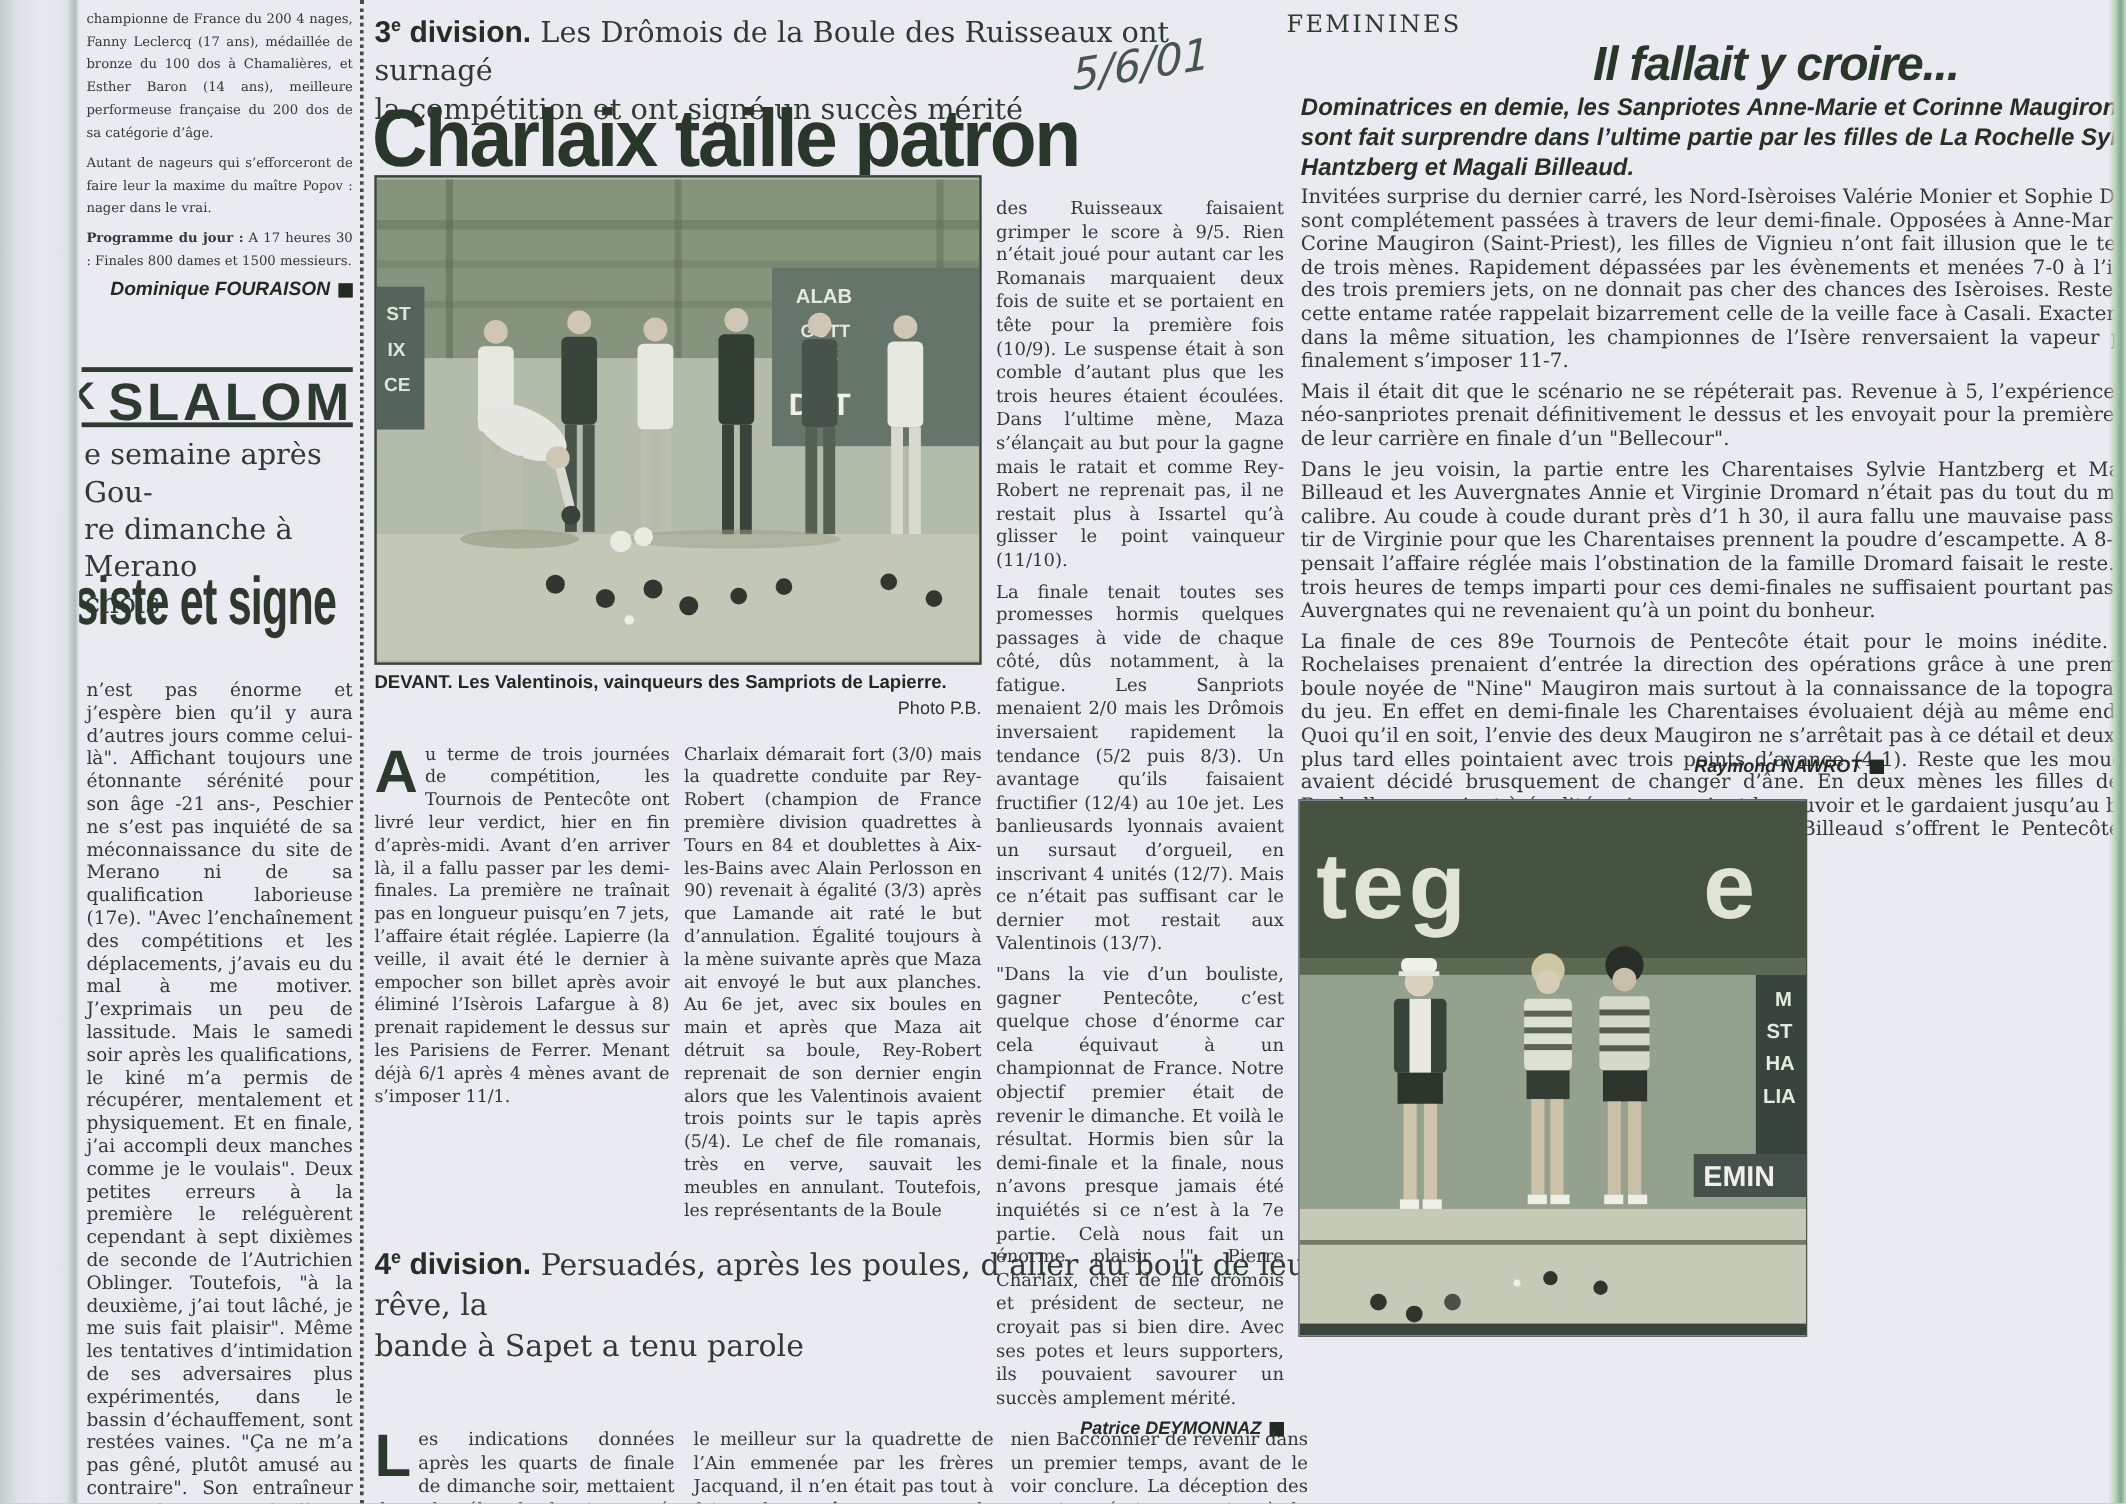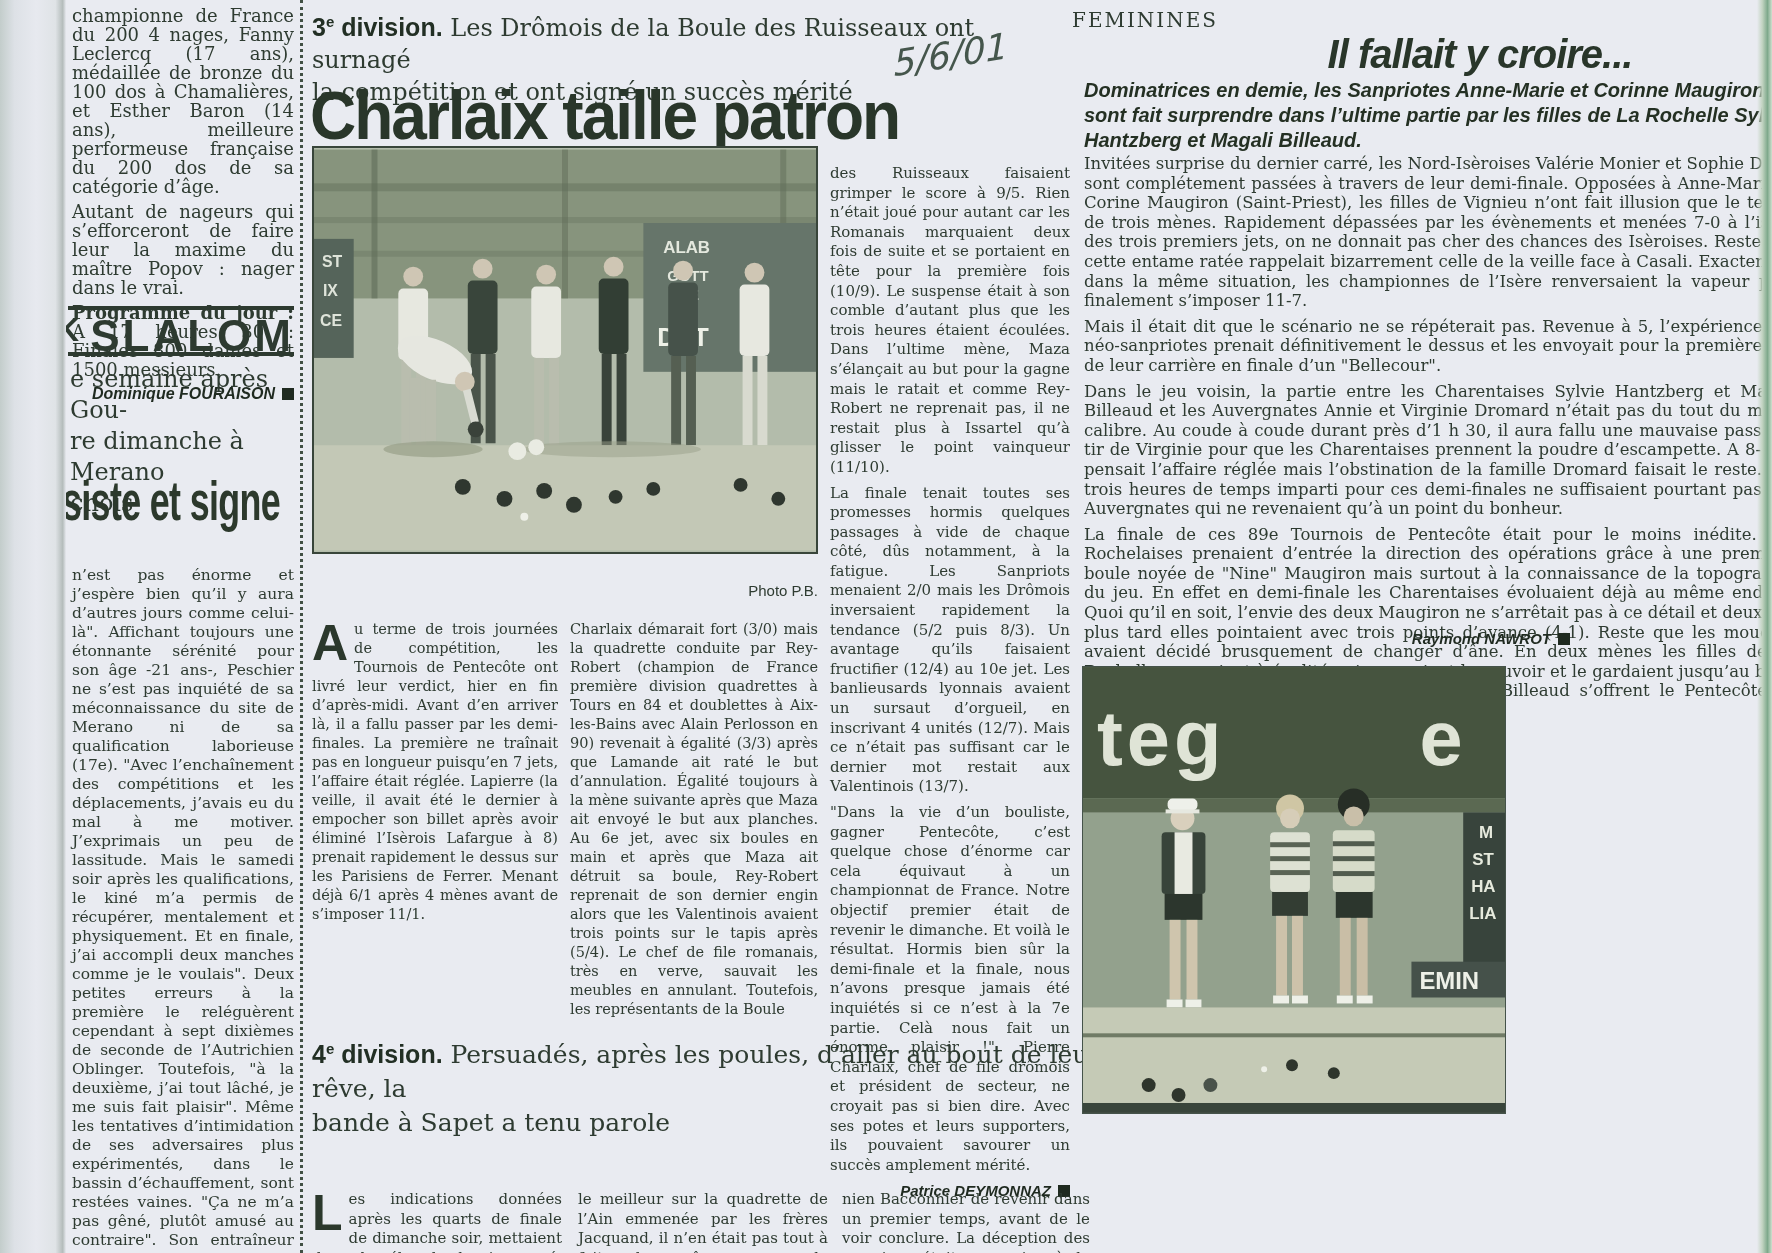--- a/index.html
+++ b/index.html
@@ -8,21 +8,21 @@
   
   .scan-left{position:absolute;left:0;top:0;width:66px;height:100%;z-index:9;
     background:linear-gradient(90deg,#c3cdcb 0,#dde1e6 22%,#e7e9ef 55%,#dfe3e6 84%,#b4bcbb 95%,#e7e9ef 100%);}
   .scan-right{position:absolute;right:0;top:0;width:15px;height:100%;z-index:9;
     background:linear-gradient(90deg,rgba(233,235,241,0),#c3d4c2 35%,#7fa98c 70%,#cfe0cf 100%);}
   .sep-v{position:absolute;left:300px;top:0;height:1253px;border-left:3px dotted #415044;z-index:3;}
 
   
   .just{text-align:justify;}
   p{margin:0 0 6px 0;}
-  .serifsm{font-size:18px;line-height:19px;}
+  .serifsm{font-size:11px;line-height:19px;}
   .rule{position:absolute;left:68px;width:226px;height:4px;background:#2d3a30;}
   .sq{width:12px;height:12px;background:#1f2a20;display:inline-block;flex:0 0 auto;}
   .bl{font-family:"Liberation Sans",sans-serif;font-weight:bold;font-style:italic;font-size:15px;color:#1f2a20;
       display:flex;align-items:center;justify-content:flex-end;gap:7px;}
   sup{font-size:60%;}
   .dropcap{float:left;font-family:"Liberation Sans",sans-serif;font-weight:bold;font-size:50px;line-height:42px;
            color:#2b382c;margin:2px 6px 0 0;}
 
   
   .swim{position:absolute;left:72px;top:6px;width:222px;}
@@ -203,20 +203,21 @@
           <circle cx="342" cy="342" r="7"></circle>
         <circle cx="430" cy="338" r="7"></circle>
           <circle cx="468" cy="352" r="7"></circle>
         <circle cx="205" cy="304" r="9" fill="#e9ebe2"></circle>
           <circle cx="224" cy="300" r="8" fill="#e9ebe2"></circle>
         <circle cx="212" cy="370" r="4" fill="#eef0e8"></circle>
       </g>
     </svg>
   </div>
 
+  <div class="caption1">DEVANT. Les Valentinois, vainqueurs des Sampriots de Lapierre.</div>
   <div class="credit1">Photo P.B.</div>
 
   <div class="col c1 just">
     <p><span class="dropcap">A</span><span>u terme de trois journées de compétition, les Tournois de Pentecôte ont livré leur verdict, hier en fin d’après-midi. Avant d’en arriver là, il a fallu passer par les demi-finales. La première ne traînait pas en longueur puisqu’en 7 jets, l’affaire était réglée. Lapierre (la veille, il avait été le dernier à empocher son billet après avoir éliminé l’Isèrois Lafargue à 8) prenait rapidement le dessus sur les Parisiens de Ferrer. Menant déjà 6/1 après 4 mènes avant de s’imposer 11/1.</span></p>
   </div>
   <div class="col c2 just">
     <p>Charlaix démarait fort (3/0) mais la quadrette conduite par Rey-Robert (champion de France première division quadrettes à Tours en 84 et doublettes à Aix-les-Bains avec Alain Perlosson en 90) revenait à égalité (3/3) après que Lamande ait raté le but d’annulation. Égalité toujours à la mène suivante après que Maza ait envoyé le but aux planches. Au 6e jet, avec six boules en main et après que Maza ait détruit sa boule, Rey-Robert reprenait de son dernier engin alors que les Valentinois avaient trois points sur le tapis après (5/4). Le chef de file romanais, très en verve, sauvait les meubles en annulant. Toutefois, les représentants de la Boule</p>
   </div>
   <div class="col c3 just">
     <p>des Ruisseaux faisaient grimper le score à 9/5. Rien n’était joué pour autant car les Romanais marquaient deux fois de suite et se portaient en tête pour la première fois (10/9). Le suspense était à son comble d’autant plus que les trois heures étaient écoulées. Dans l’ultime mène, Maza s’élançait au but pour la gagne mais le ratait et comme Rey-Robert ne reprenait pas, il ne restait plus à Issartel qu’à glisser le point vainqueur (11/10).</p>

